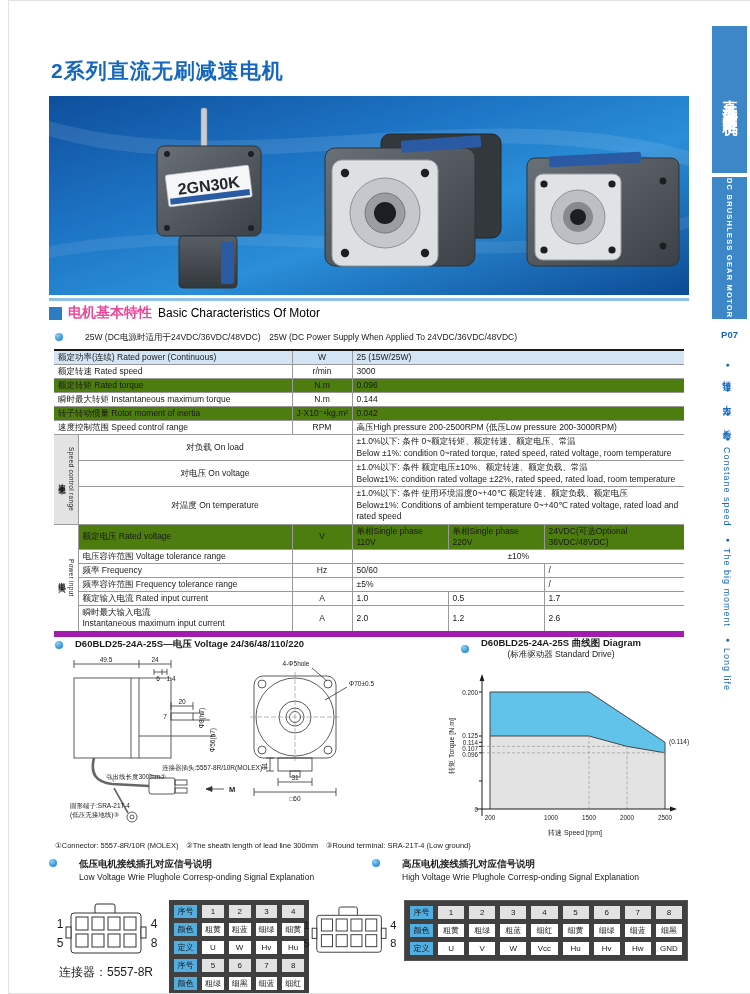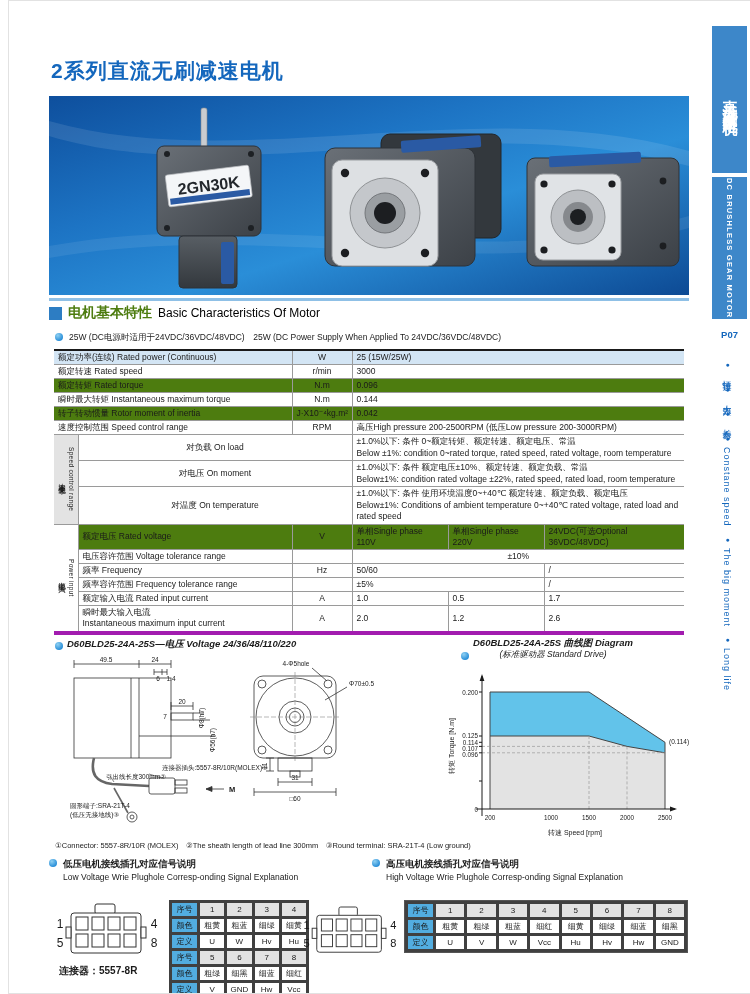--- a/index.html
+++ b/index.html
@@ -20,57 +20,57 @@
   .side-strip-en span{writing-mode:vertical-rl;color:#fff;font-size:7.5px;font-weight:bold;letter-spacing:1.2px;}
   .side-pageno{position:absolute;left:703px;top:328px;width:35px;text-align:center;color:#1467bd;font-size:9.5px;font-weight:bold;}
   .side-features{position:absolute;left:711px;top:360px;height:400px;writing-mode:vertical-rl;color:#1467bd;font-size:9px;letter-spacing:1px;}
   .side-features span{display:inline;}
   .side-features span::before{content:"●";font-size:7px;margin:0 0 4px 0;display:inline-block;}
   .side-features span{margin-bottom:6px;}
 
   
   .sec-hdr{position:absolute;display:flex;align-items:center;gap:6px;}
   .sec-hdr .sq{width:13px;height:13px;background:#2d7dc3;}
-  .sec-hdr .cn{font-size:14px;font-weight:bold;color:#4d7c0f;}
+  .sec-hdr .cn{font-size:14px;font-weight:bold;color:#ec4899;}
   .sec-hdr .en{font-size:12px;color:#000000;}
 
-  .dot-note{position:absolute;display:flex;align-items:flex-start;gap:6px;}
+  .dot-note{position:absolute;display:flex;align-items:flex-start;gap:22px;}
   .blue-dot{width:8px;height:8px;border-radius:50%;background:radial-gradient(circle at 35% 30%,#8fd0f2,#2b90d9 70%);flex:0 0 auto;margin-top:1px;}
   .dot-note .txt{font-size:8.5px;color:#1a1a1a;}
 
   
   .spec-table{position:absolute;left:45px;top:348px;width:630px;border-collapse:collapse;table-layout:fixed;
-    border-top:2px solid #1a1a1a;border-bottom:4px solid #a21caf;font-size:8.5px;color:#1a1a1a;}
+    border-top:2px solid #1a1a1a;border-bottom:6px solid #a21caf;font-size:8.5px;color:#1a1a1a;}
   .spec-table td{border:1px solid #9a9a9a;padding:1px 4px;line-height:1.3;vertical-align:middle;}
   .spec-table td.first{border-left:none;}
   .spec-table td.last{border-right:none;}
   .spec-table .unit{text-align:center;}
   .spec-table .ctr{text-align:center;}
   .row-blue td{background:#d3e5f4;}
   .row-gray td{background:#4d7c0f;}
   .vgroup{width:24px;padding:0;}
   .vgroup .vwrap{display:flex;justify-content:center;align-items:center;gap:0;}
   .vgroup .vcn{writing-mode:vertical-rl;font-size:7.5px;letter-spacing:1px;}
   .vgroup .ven{writing-mode:vertical-rl;font-size:6.5px;letter-spacing:0.3px;}
   .vgroup.gray{background:#e3e3e3;}
   td.nobg{background:#fff !important;}
   .two-line div{line-height:1.35;}
 
   
-  .sub-hdr{position:absolute;display:flex;gap:4px;align-items:flex-end;font-style:italic;}
+  .sub-hdr{position:absolute;display:flex;gap:12px;align-items:center;}
   .sub-hdr .t{font-size:9.5px;font-weight:bold;color:#1a1a1a;line-height:1.3;}
   .sub-hdr .t .sub2{font-weight:normal;text-align:center;font-size:8.5px;}
   .draw-svg{position:absolute;left:45px;top:655px;}
   .chart-svg{position:absolute;left:433px;top:663px;}
   .footnote{position:absolute;left:46px;top:840px;font-size:7.5px;color:#1a1a1a;}
 
   
-  .conn-caption{position:absolute;font-size:10px;font-weight:bold;color:#1a1a1a;text-align:right;}
+  .conn-caption{position:absolute;font-size:12px;font-weight:normal;color:#1a1a1a;text-align:right;}
   .pin-table{border-collapse:collapse;table-layout:fixed;font-size:8px;color:#1a1a1a;}
-  .pin-table td{border:3px solid #404040;text-align:center;padding:1px 0;height:11px;}
+  .pin-table td{border:5px solid #404040;text-align:center;padding:1px 0;height:11px;}
   .pin-table td.hd{background:#52ade0;}
   .pin-table tr.numrow td:not(.hd){background:#e2e2e2;}
   .tableL{position:absolute;left:160px;top:899px;width:140px;}
   .tableR-wrap{position:absolute;left:395px;top:899px;width:282px;border:1px solid #555;}
   .tableR-title{background:#3fa9e0;color:#0b2b4a;font-size:9px;font-weight:bold;text-align:center;padding:1.5px 0;border-bottom:1px solid #555;}
   .tableR{width:100%;}
   .pin-table col.c0{width:28px;}
   svg text{font-family:"Liberation Sans","DejaVu Sans",sans-serif;}
   .serifnum{font-family:"DejaVu Serif","Liberation Serif",serif;}
 </style>
@@ -224,21 +224,21 @@
             <span class="ven">Speed control range</span>
           </div>
         </td>
         <td colspan="2" class="ctr">对负载 On load</td>
         <td colspan="3" class="last two-line">
           <div>±1.0%以下: 条件 0~额定转矩、额定转速、额定电压、常温</div>
           <div>Below ±1%: condition 0~rated torque, rated speed, rated voltage, room temperature</div>
         </td>
       </tr>
       <tr>
-        <td colspan="2" class="ctr">对电压 On moment</td>
+        <td colspan="2" class="ctr">对电压 On voltage</td>
         <td colspan="3" class="last two-line">
           <div>±1.0%以下: 条件 额定电压±10%、额定转速、额定负载、常温</div>
           <div>Below±1%: condition rated voltage ±22%, rated speed, rated load, room temperature</div>
         </td>
       </tr>
       <tr>
         <td colspan="2" class="ctr">对温度 On temperature</td>
         <td colspan="3" class="last two-line">
           <div>±1.0%以下:  条件 使用环境温度0~+40℃ 额定转速、额定负载、额定电压</div>
           <div>Below±1%: Conditions of ambient temperature 0~+40℃ rated voltage, rated load and rated speed</div>

